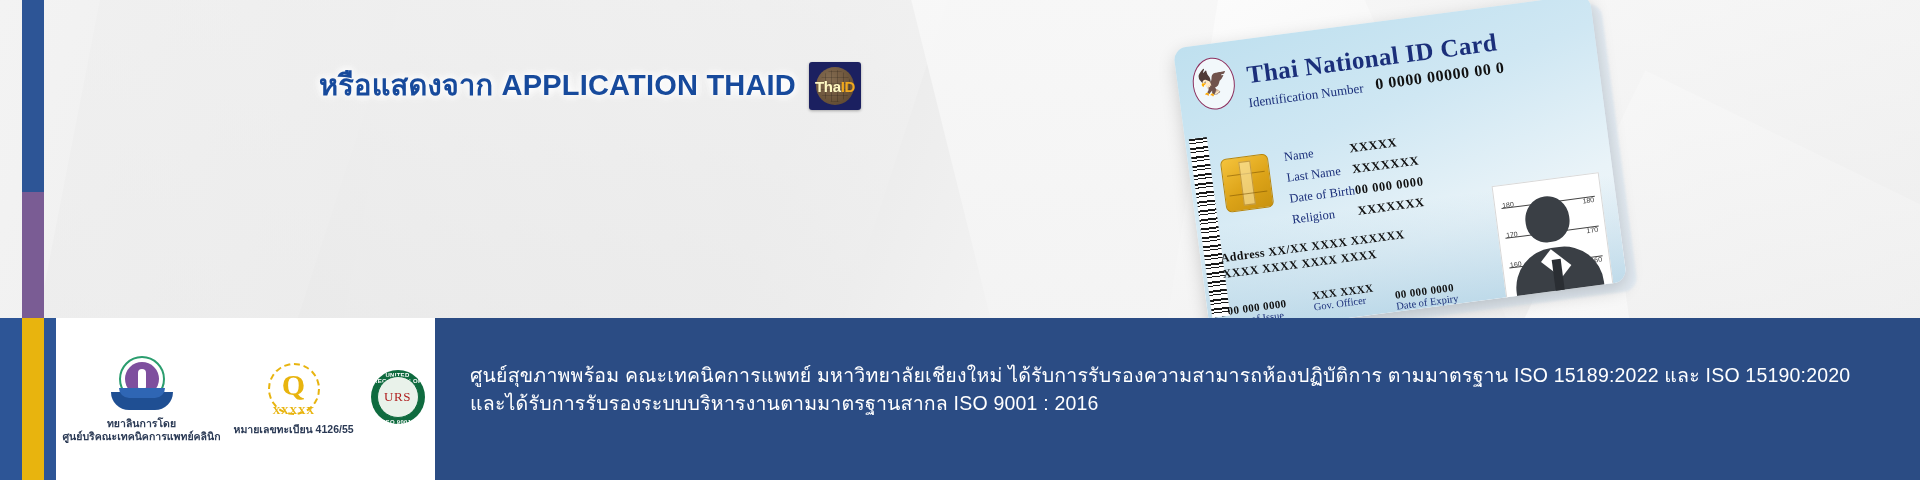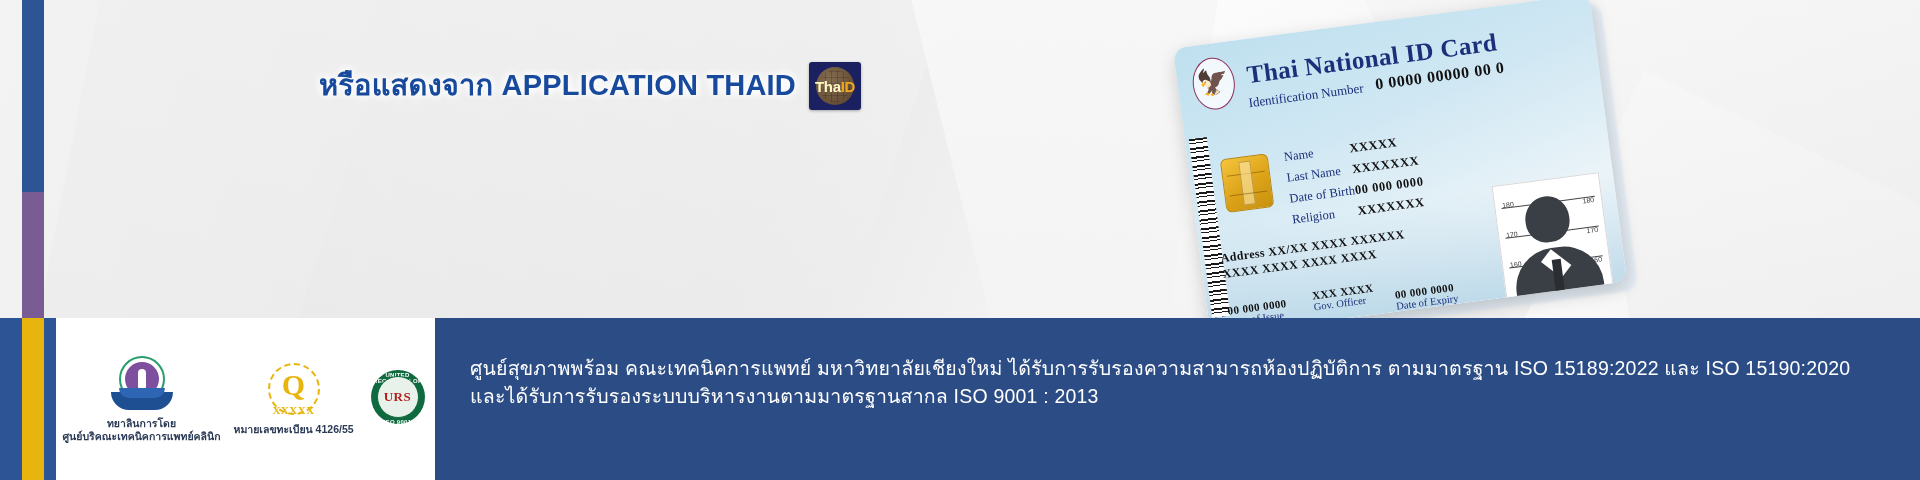--- a/index.html
+++ b/index.html
@@ -180,28 +180,28 @@
   .seal-q .dmsc{ position:absolute; left:0; bottom:4px; width:62px; text-align:center;
                  font-size:11px; font-weight:700; color:#e8b40e; letter-spacing:.5px;
                  font-family:"Liberation Serif",serif; }
 
   .seal-urs { width:62px; height:58px; margin:0 auto; position:relative; }
   .seal-urs .ring{ position:absolute; left:4px; top:0; width:54px; height:54px; border-radius:50%;
                    background:#0f6b3f; }
   .seal-urs .ring2{ position:absolute; left:10px; top:6px; width:42px; height:42px; border-radius:50%;
                     background:#e9f2ea; border:1px solid #0f6b3f; }
   .seal-urs .urs { position:absolute; left:10px; top:19px; width:42px; text-align:center;
-                   font-size:13px; font-weight:700; color:#b02020;
+                   font-size:13px; font-weight:400; color:#b02020;
                    font-family:"Liberation Serif",serif; letter-spacing:.5px; }
   .seal-urs .arc { position:absolute; left:4px; top:2px; width:54px; text-align:center;
                    font-size:6px; color:#fff; font-weight:700; letter-spacing:.3px; }
   .seal-urs .arcb{ position:absolute; left:4px; bottom:3px; width:54px; text-align:center;
                    font-size:6px; color:#fff; font-weight:700; letter-spacing:.3px; }
 
-  .footer-text { position:absolute; left:470px; top:36px; width:1420px; color:#fff; }
+  .footer-text { position:absolute; left:470px; top:43px; width:1420px; color:#fff; }
   .ft-line { font-size:19.5px; line-height:28px; letter-spacing:.2px; }
 </style>
 </head>
 <body>
 
 <div id="stage">
 
   <div class="bg-facets">
     <div class="facet f1"></div>
     <div class="facet f7"></div>
@@ -336,17 +336,17 @@
           <div class="arc">UNITED REGISTRAR OF SYSTEMS</div>
           <div class="ring2"></div>
           <div class="urs">URS</div>
           <div class="arcb">ISO 9001</div>
         </div>
       </div>
     </div>
 
     <div class="footer-text">
       <div class="ft-line">ศูนย์สุขภาพพร้อม คณะเทคนิคการแพทย์ มหาวิทยาลัยเชียงใหม่ ได้รับการรับรองความสามารถห้องปฏิบัติการ ตามมาตรฐาน ISO 15189:2022 และ ISO 15190:2020</div>
-      <div class="ft-line">และได้รับการรับรองระบบบริหารงานตามมาตรฐานสากล ISO 9001 : 2013</div>
+      <div class="ft-line">และได้รับการรับรองระบบบริหารงานตามมาตรฐานสากล ISO 9001 : 2016</div>
     </div>
   </div>
 
 </div>
 
 </body></html>

